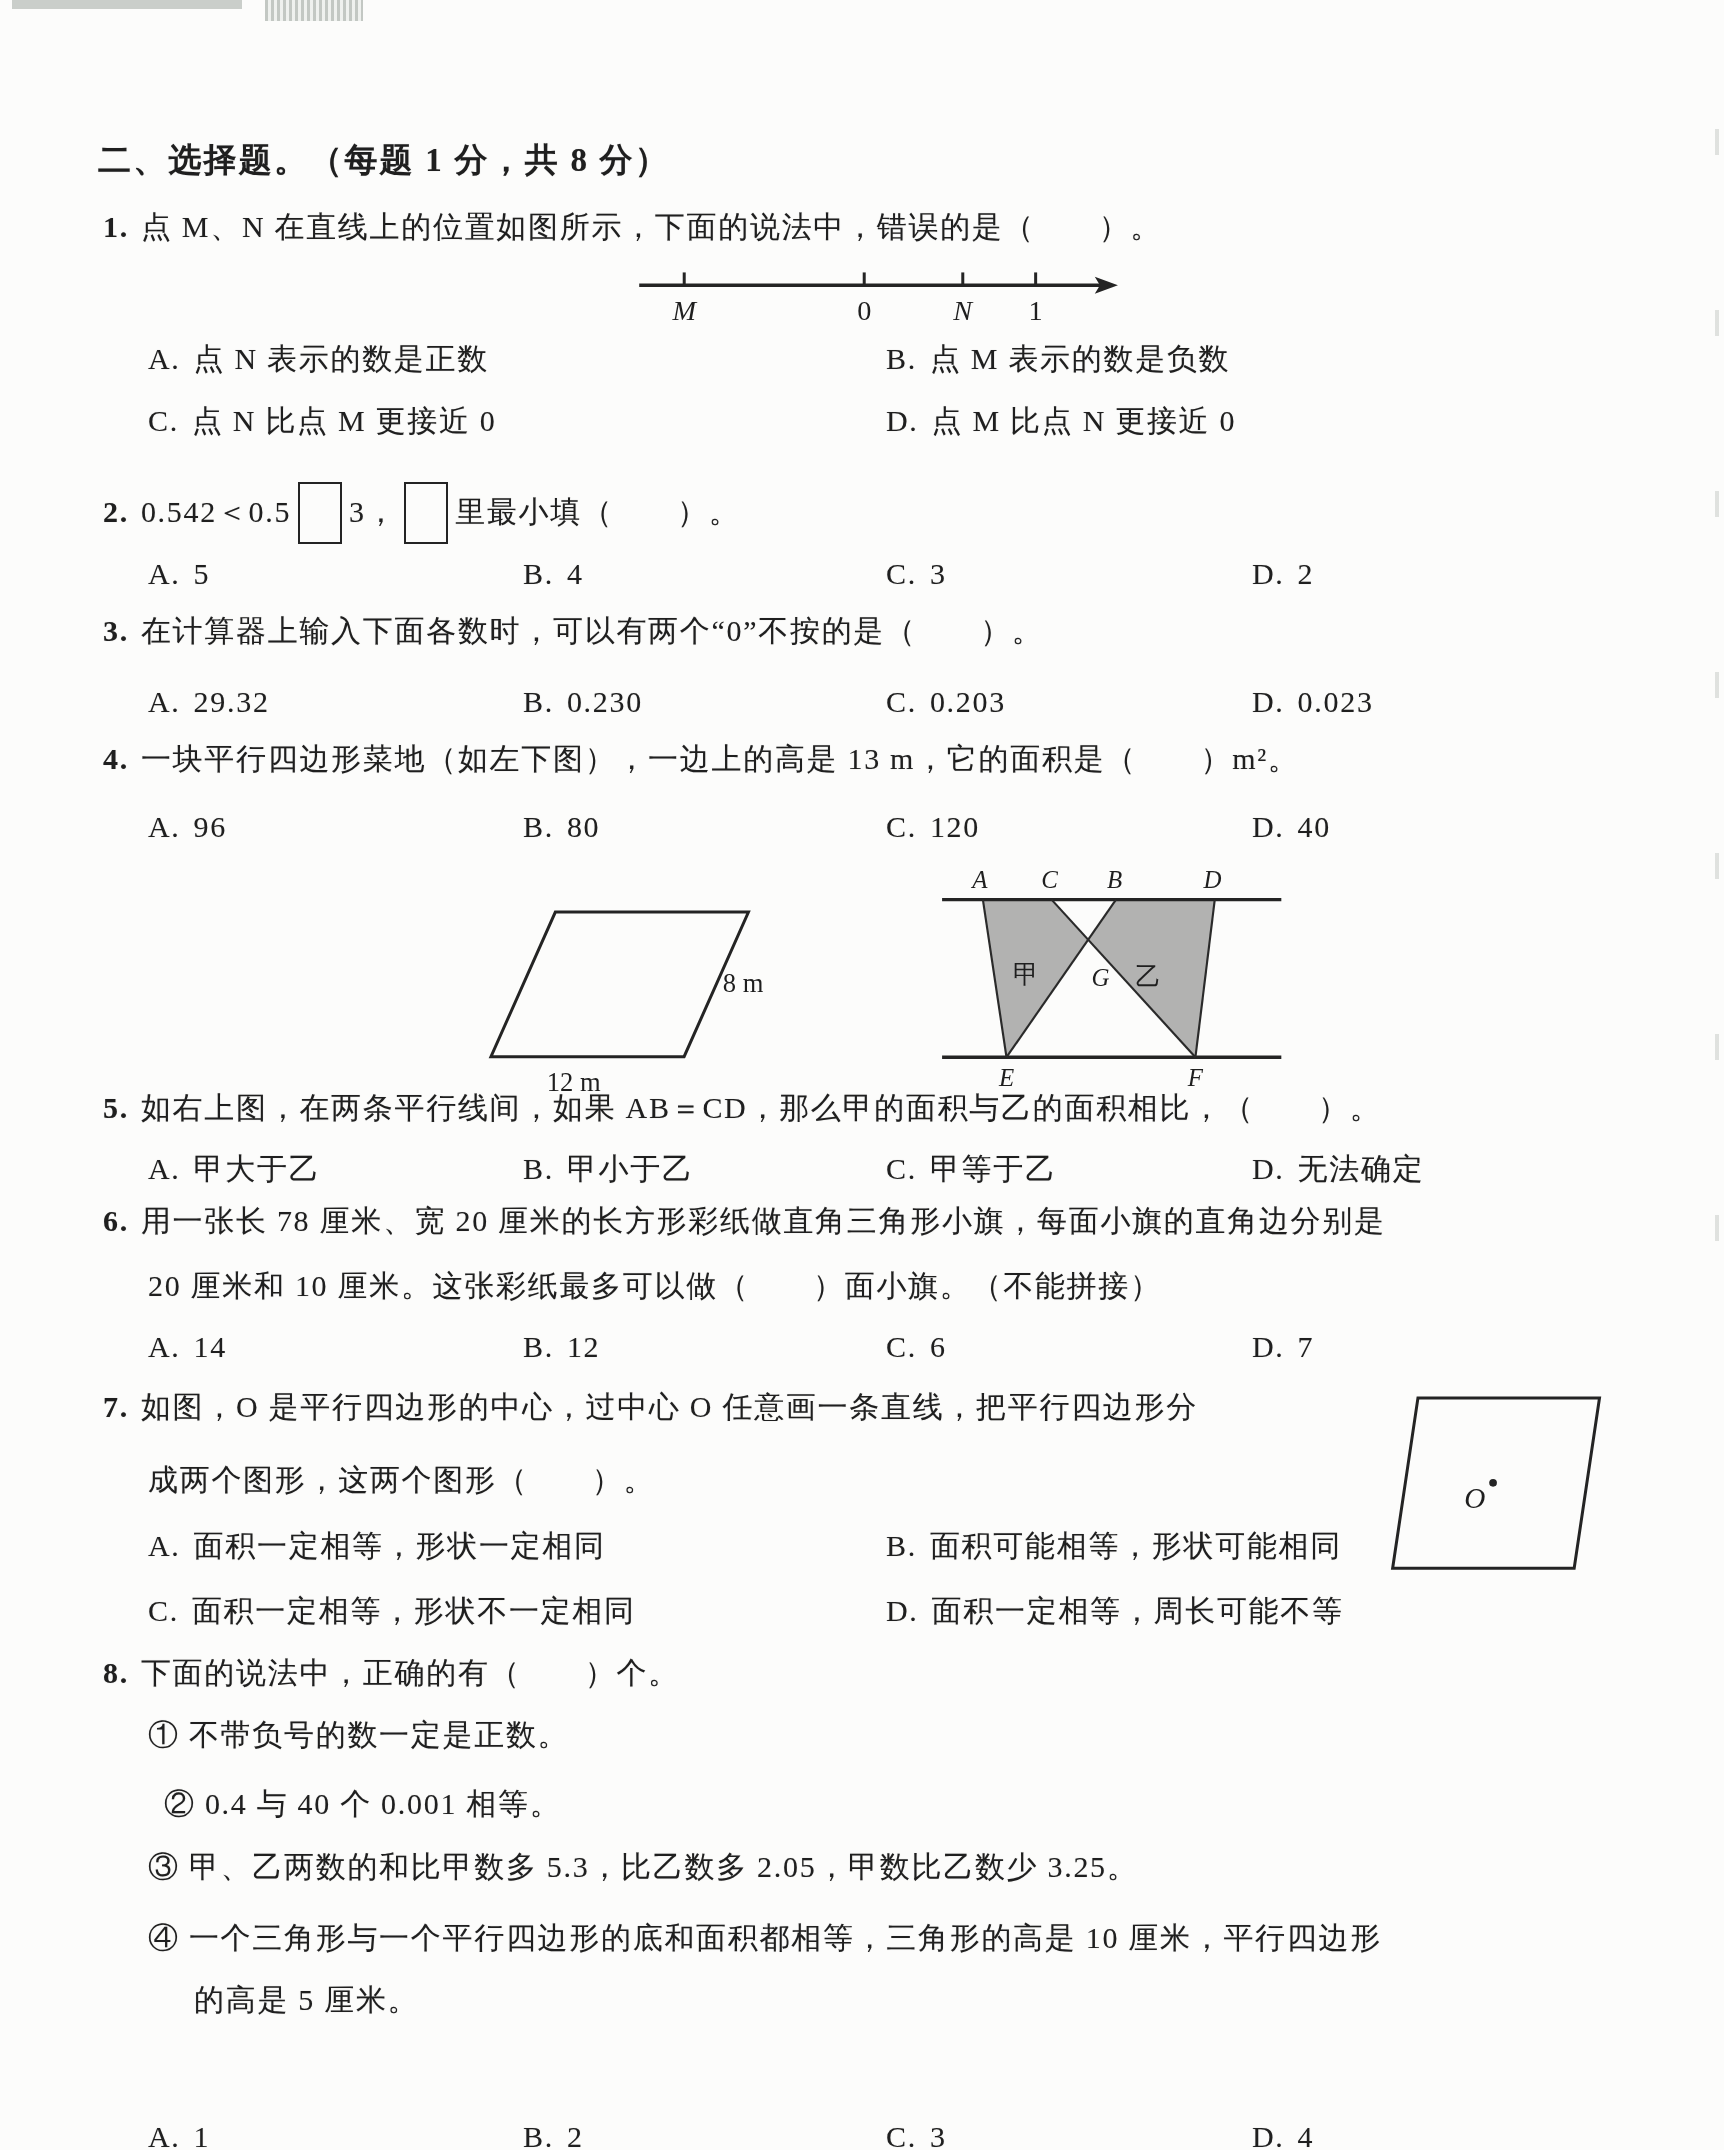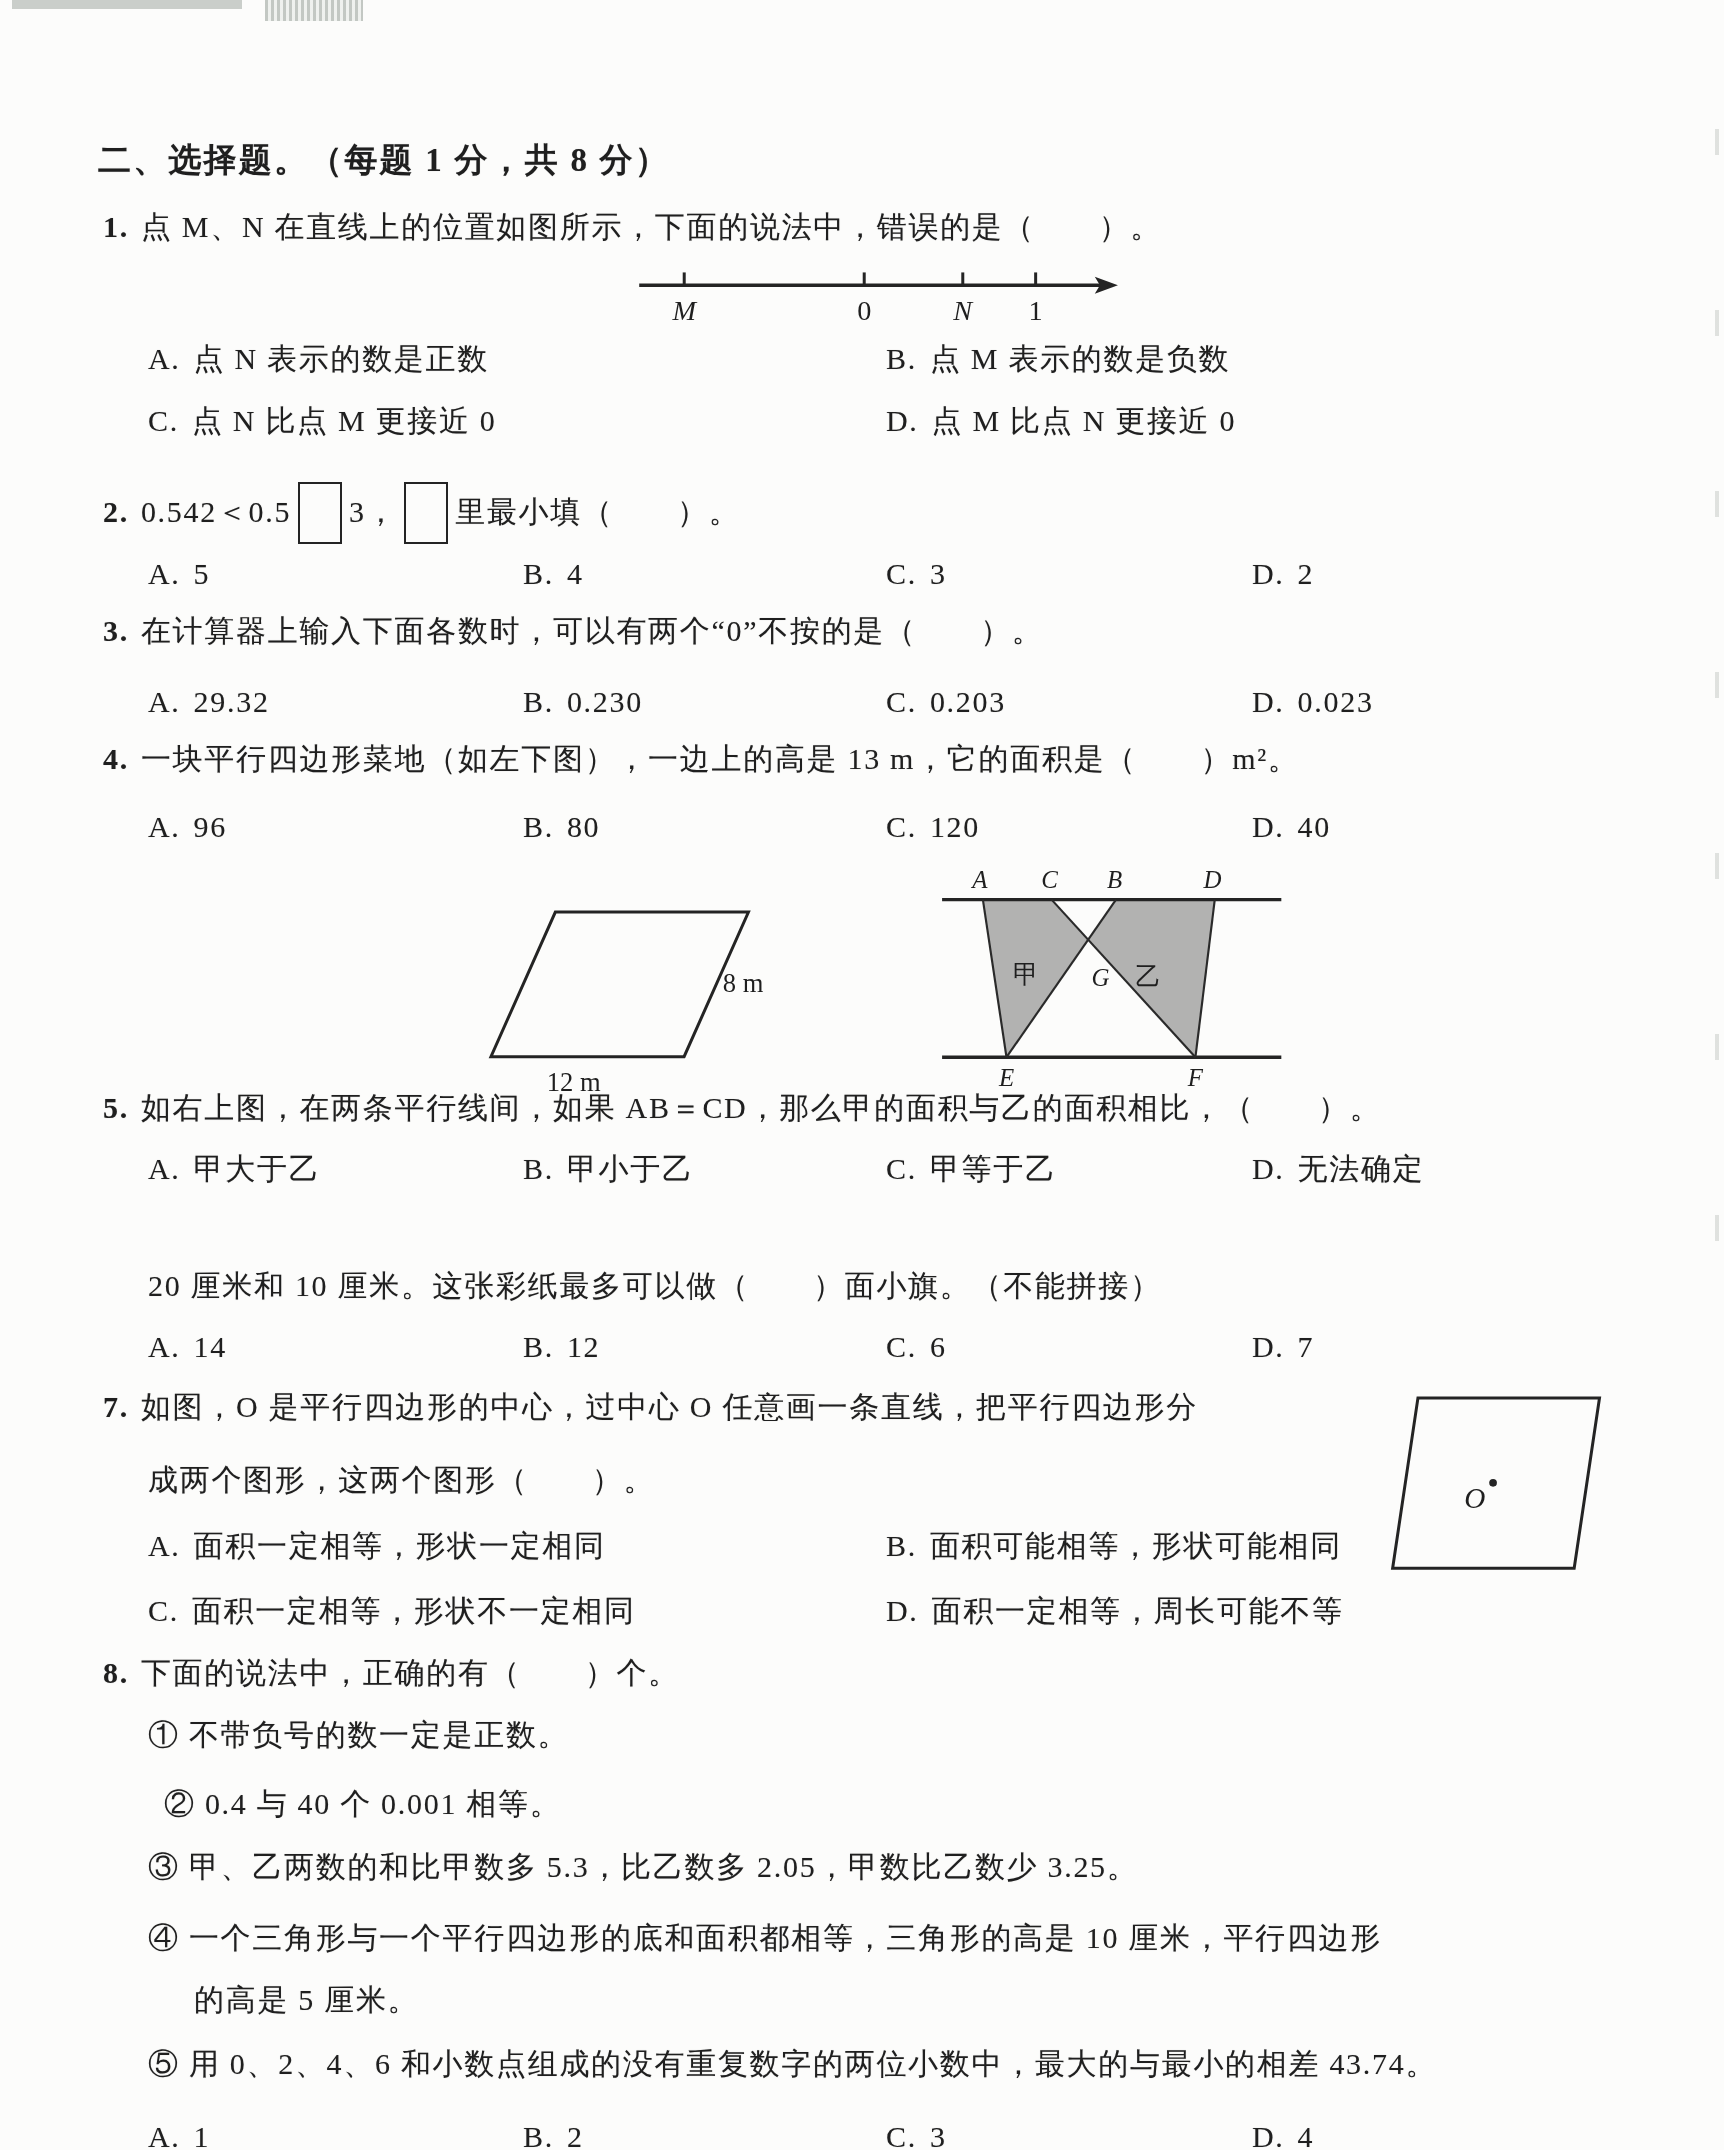--- a/index.html
+++ b/index.html
@@ -142,20 +142,23 @@
   <div class="t" style="left:103px;top:1091px;">
     <span class="qn">5.</span><span>如右上图，在两条平行线间，如果 AB＝CD，那么甲的面积与乙的面积相比，（　　）。</span>
   </div>
   <div class="t" style="top:1152px;left:0;width:1724px;">
     <span class="opt o1"><span class="ol">A.</span><span>甲大于乙</span></span>
     <span class="opt o2"><span class="ol">B.</span><span>甲小于乙</span></span>
     <span class="opt o3"><span class="ol">C.</span><span>甲等于乙</span></span>
     <span class="opt o4"><span class="ol">D.</span><span>无法确定</span></span>
   </div>
 
+  <div class="t" style="left:103px;top:1204px;">
+    <span class="qn">6.</span><span>用一张长 78 厘米、宽 20 厘米的长方形彩纸做直角三角形小旗，每面小旗的直角边分别是</span>
+  </div>
   <div class="t" style="left:148px;top:1269px;">
     <span>20 厘米和 10 厘米。这张彩纸最多可以做（　　）面小旗。（不能拼接）</span>
   </div>
   <div class="t" style="top:1330px;left:0;width:1724px;">
     <span class="opt o1"><span class="ol">A.</span><span>14</span></span>
     <span class="opt o2"><span class="ol">B.</span><span>12</span></span>
     <span class="opt o3"><span class="ol">C.</span><span>6</span></span>
     <span class="opt o4"><span class="ol">D.</span><span>7</span></span>
   </div>
 
@@ -182,21 +185,20 @@
   </div>
 
   <div class="t" style="left:103px;top:1656px;">
     <span class="qn">8.</span><span>下面的说法中，正确的有（　　）个。</span>
   </div>
   <div class="t" style="left:148px;top:1718px;">① 不带负号的数一定是正数。</div>
   <div class="t" style="left:164px;top:1787px;">② 0.4 与 40 个 0.001 相等。</div>
   <div class="t" style="left:148px;top:1850px;">③ 甲、乙两数的和比甲数多 5.3，比乙数多 2.05，甲数比乙数少 3.25。</div>
   <div class="t" style="left:148px;top:1921px;">④ 一个三角形与一个平行四边形的底和面积都相等，三角形的高是 10 厘米，平行四边形</div>
   <div class="t" style="left:194px;top:1983px;">的高是 5 厘米。</div>
-  <div class="t" style="left:148px;top:2047px;">⑤ 用 0、2、4、6 和小数点组成的没有重复数字的两位小数中，最大的与最小的相差 43.74。</div>
   <div class="t" style="top:2120px;left:0;width:1724px;">
     <span class="opt o1"><span class="ol">A.</span><span>1</span></span>
     <span class="opt o2"><span class="ol">B.</span><span>2</span></span>
     <span class="opt o3"><span class="ol">C.</span><span>3</span></span>
     <span class="opt o4"><span class="ol">D.</span><span>4</span></span>
   </div>
 
   <div class="t" style="top:2313px;left:0;width:1724px;font-size:28px;">
     
     

